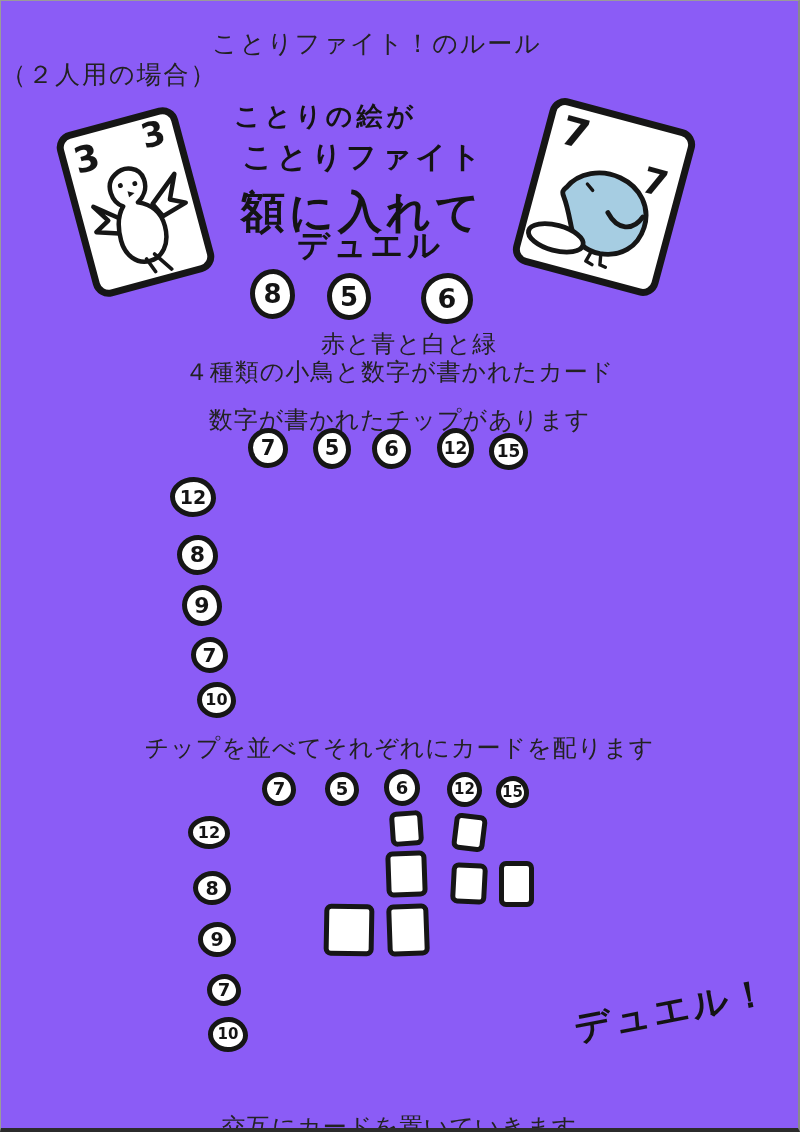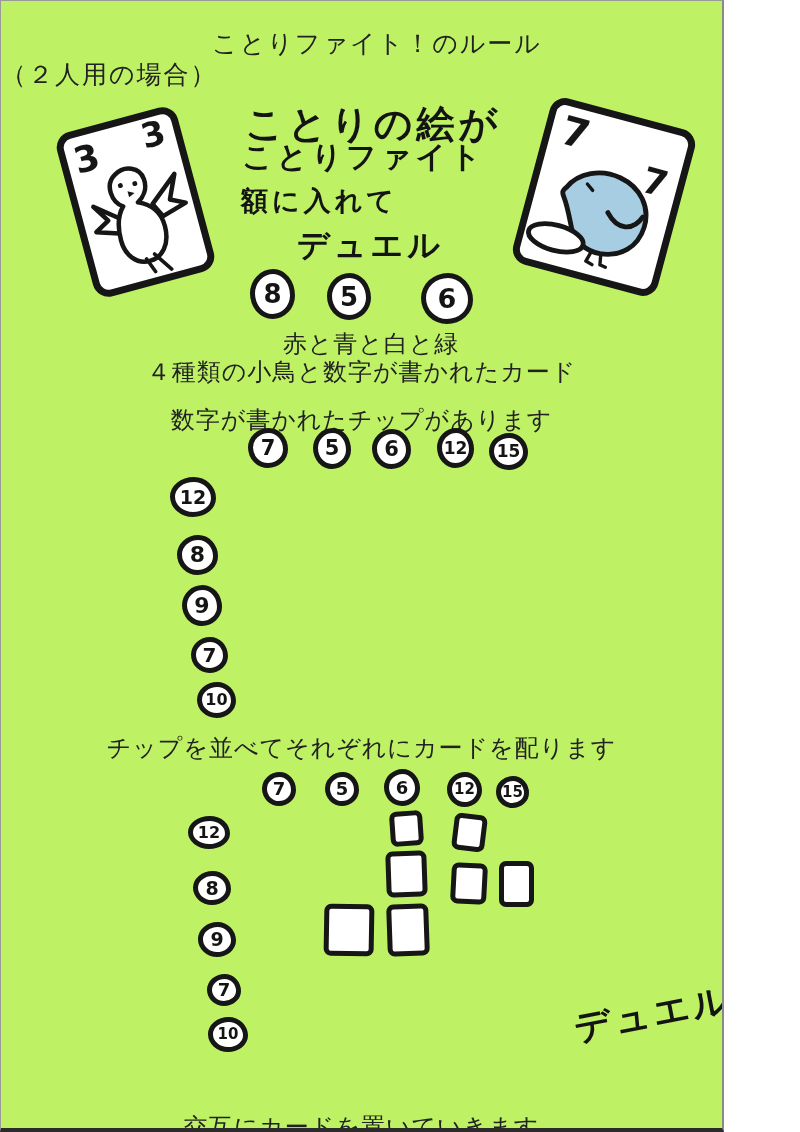--- a/index.html
+++ b/index.html
@@ -1,17 +1,17 @@
 <!DOCTYPE html>
 <html><head>
 <meta charset="utf-8">
 <style>
   html,body{margin:0;padding:0;background:#fff;}
   .page{
-    position:relative;width:724px;height:1132px;background:#bef264;overflow:hidden;
+    position:relative;width:800px;height:1132px;background:#8b5cf6;overflow:hidden;
     box-sizing:border-box;
     border:1px solid #9a9a9a;border-right:2px solid #8a8a8a;border-bottom:4px solid #2b2b2b;
     font-family:"Liberation Sans",sans-serif;color:#1b1b1b;
   }
   .print{font-family:"Liberation Sans",sans-serif;color:#222;}
   .hand{font-family:"DejaVu Sans",sans-serif;font-weight:700;color:#141414;}
   .abs{position:absolute;}
   .center{left:0;right:0;text-align:center;}
 
   
@@ -67,23 +67,23 @@
     <div class="corner" style="right:10px;top:34px;font-size:36px;">7</div>
     <svg class="abs" style="left:0px;top:42px;" width="136" height="108" viewBox="0 0 140 110">
       <path d="M72,95 L69,106 M82,95 L84,106 M69,106 L76,108 M84,106 L90,107" fill="none" stroke="#161616" stroke-width="3.5" stroke-linecap="round"></path>
       <path d="M30,38 C38,20 60,10 81,14 C104,18 119,36 118,57 C117,79 102,93 81,95 C66,96 52,89 46,77 C41,67 36,56 30,48 C26,43 28,41 30,38 Z" fill="#a6cde2" stroke="#161616" stroke-width="5" stroke-linejoin="round"></path>
       <path d="M50,29 L57,34" stroke="#161616" stroke-width="3.5" stroke-linecap="round"></path>
       <path d="M78,52 C92,67 108,64 114,47" fill="none" stroke="#161616" stroke-width="5" stroke-linecap="round"></path>
       <ellipse cx="33" cy="91" rx="29" ry="13" fill="#fff" stroke="#161616" stroke-width="5"></ellipse>
     </svg>
   </div>
 
-  <div class="abs hand hw-line" style="left:244px;top:98px;font-size:38px;">ことりの絵が</div>
+  <div class="abs hand hw-line" style="left:233px;top:98px;font-size:26px;">ことりの絵が</div>
   <div class="abs hand hw-line" style="left:241px;top:136px;font-size:30px;">ことりファイト</div>
-  <div class="abs hand hw-line" style="left:240px;top:182px;font-size:27px;">額に入れて</div>
+  <div class="abs hand hw-line" style="left:240px;top:182px;font-size:44px;">額に入れて</div>
   <div class="abs hand hw-line" style="left:296px;top:223px;font-size:32px;">デュエル</div>
 
   <div class="chip" style="left:249px;top:268px;width:45px;height:50px;font-size:26px;">8</div>
   <div class="chip" style="left:326px;top:272px;width:44px;height:47px;font-size:26px;">5</div>
   <div class="chip" style="left:420px;top:272px;width:52px;height:51px;font-size:27px;">6</div>
 
   <div class="abs print intro-line center" style="top:328px;padding-left:19px;">赤と青と白と緑</div>
   <div class="abs print intro-line center" style="top:356px;">４種類の小鳥と数字が書かれたカード</div>
   <div class="abs print intro-line center" style="top:384px;margin-top:20px;">数字が書かれたチップがあります</div>
 

